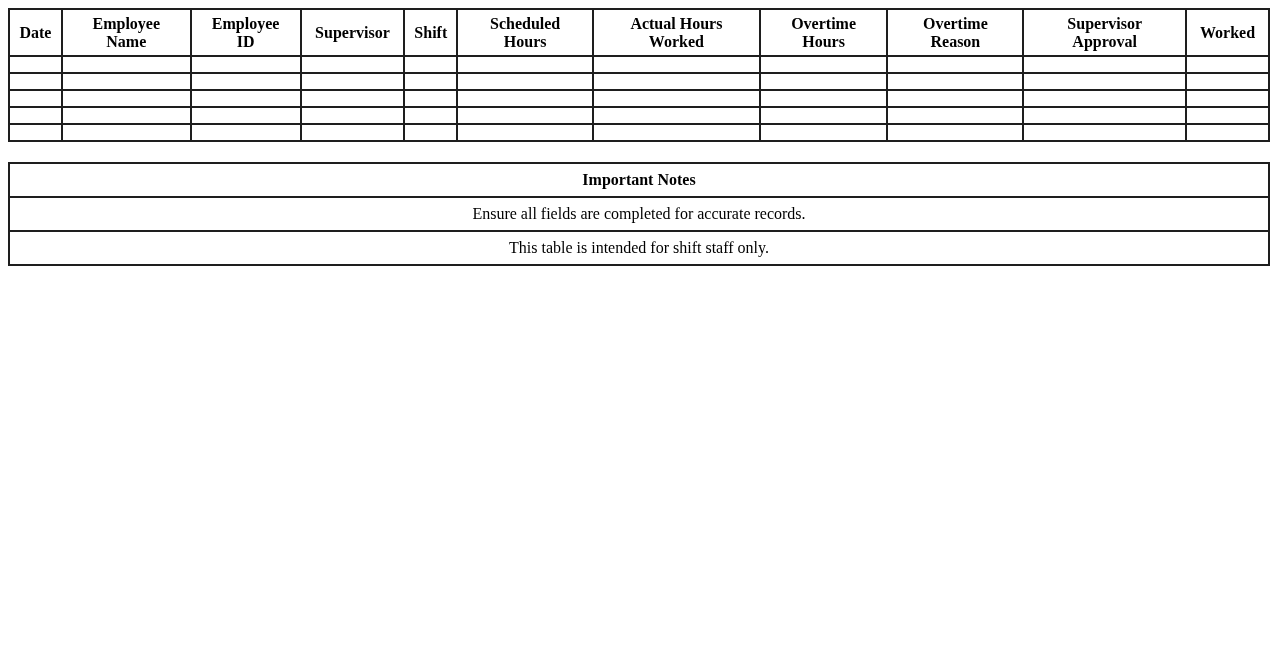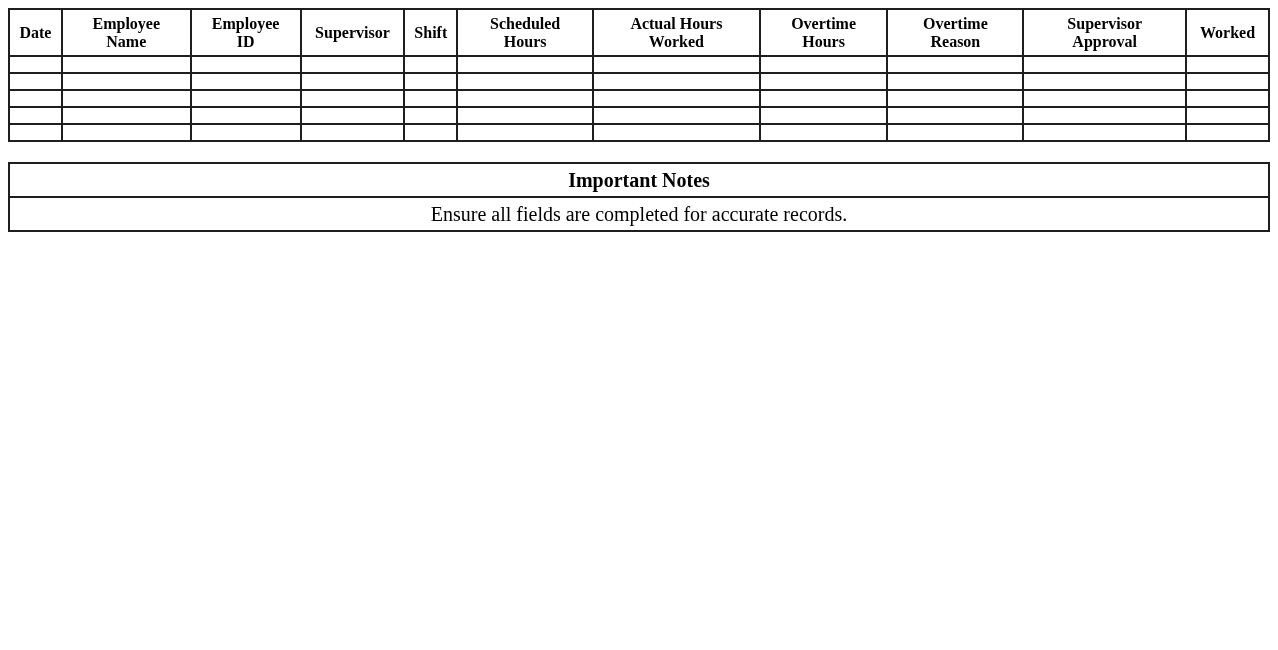--- a/index.html
+++ b/index.html
@@ -52,21 +52,21 @@
   .col-shift      { width: 4.20%;  }
   .col-sched      { width: 10.78%; }
   .col-actual     { width: 13.23%; }
   .col-ot-hours   { width: 10.14%; }
   .col-ot-reason  { width: 10.78%; }
   .col-sup-appr   { width: 12.92%; }
   .col-remarks    { width: 6.58%;  }
   
   .notes-table td {
     height: 32px;
-    font-size: 20px;
+    font-size: 16px;
     line-height: 20px;
     padding: 0 4px;
   }
   .notes-table td.notes-title {
     font-weight: bold;
   }
 </style>
 </head>
 <body>
 
@@ -179,16 +179,19 @@
   </table>
 
   <table class="notes-table">
     <tbody>
       <tr>
         <td class="notes-title">Important Notes</td>
       </tr>
       <tr>
         <td>Ensure all fields are completed for accurate records.</td>
       </tr>
+      <tr>
+        <td>This table is intended for shift staff only.</td>
+      </tr>
     </tbody>
   </table>
 
 </main>
 
 </body></html>

